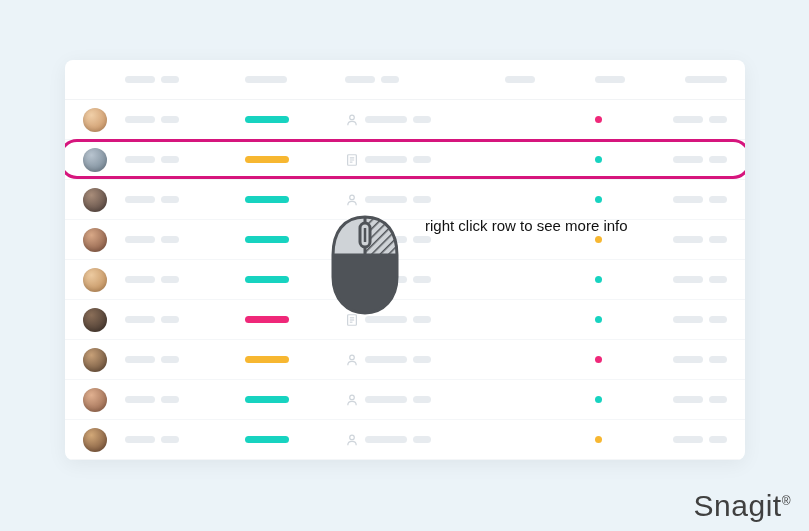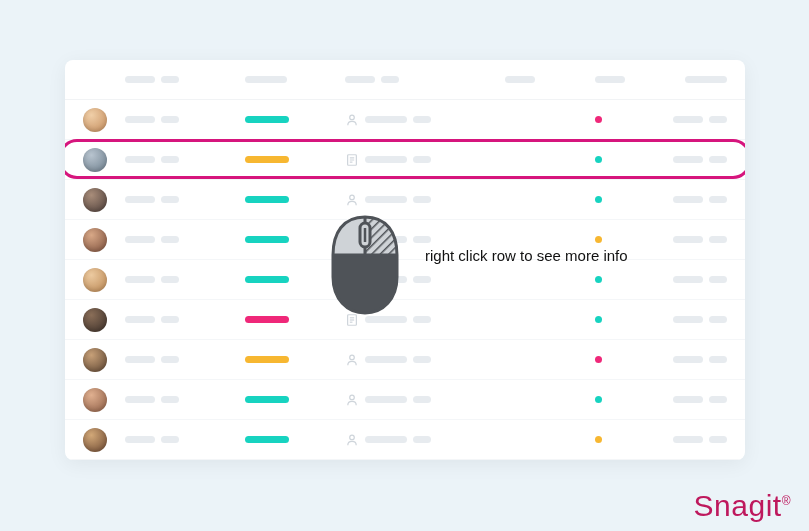--- a/index.html
+++ b/index.html
@@ -76,30 +76,30 @@
 
   
   .annotation {
     position: absolute;
     left: 325px; top: 215px;
     display: flex; align-items: flex-start; gap: 20px;
     pointer-events: none;
   }
   .mouse-icon { width: 80px; height: 100px; }
   .ann-text {
-    margin-top: 32px;
+    margin-top: 2px;
     font-size: 15px;
     color: #111;
   }
 
   .watermark {
     position: absolute;
     right: 18px; bottom: 8px;
     font-size: 30px;
-    color: #be185d;
+    color: #404040;
     font-weight: 300;
     letter-spacing: 0.5px;
     font-family: "Segoe UI Light", "Segoe UI", Arial, sans-serif;
   }
   .watermark sup { font-size: 12px; vertical-align: super; }
 </style>
 </head>
 <body>
 
 <div class="card">

